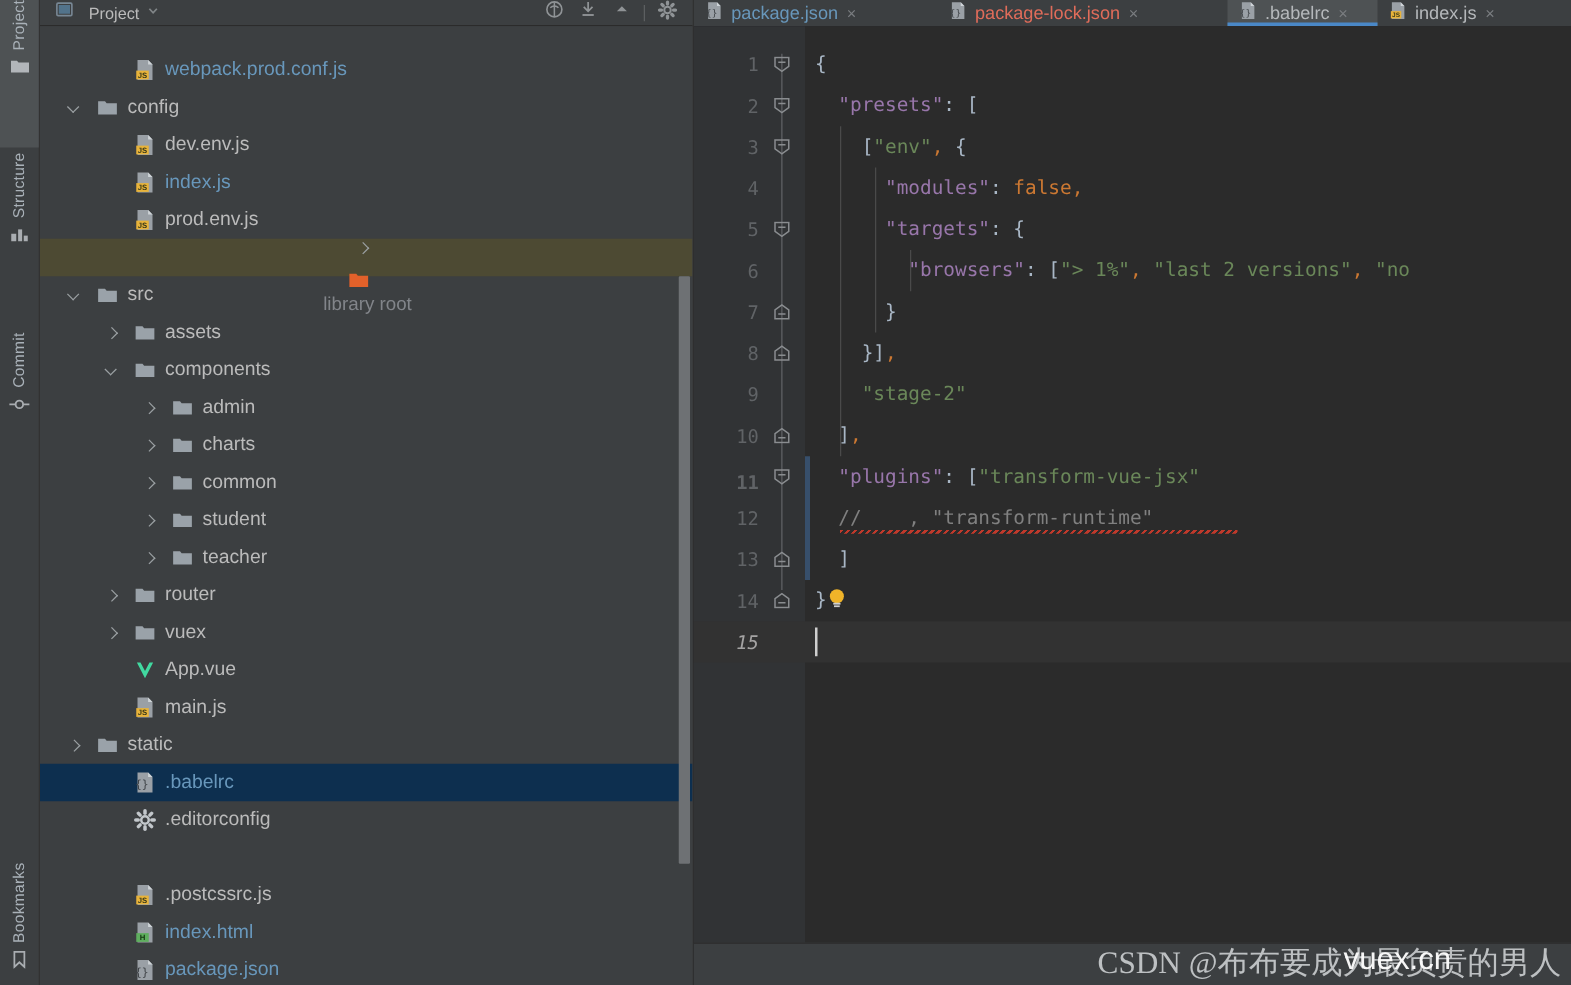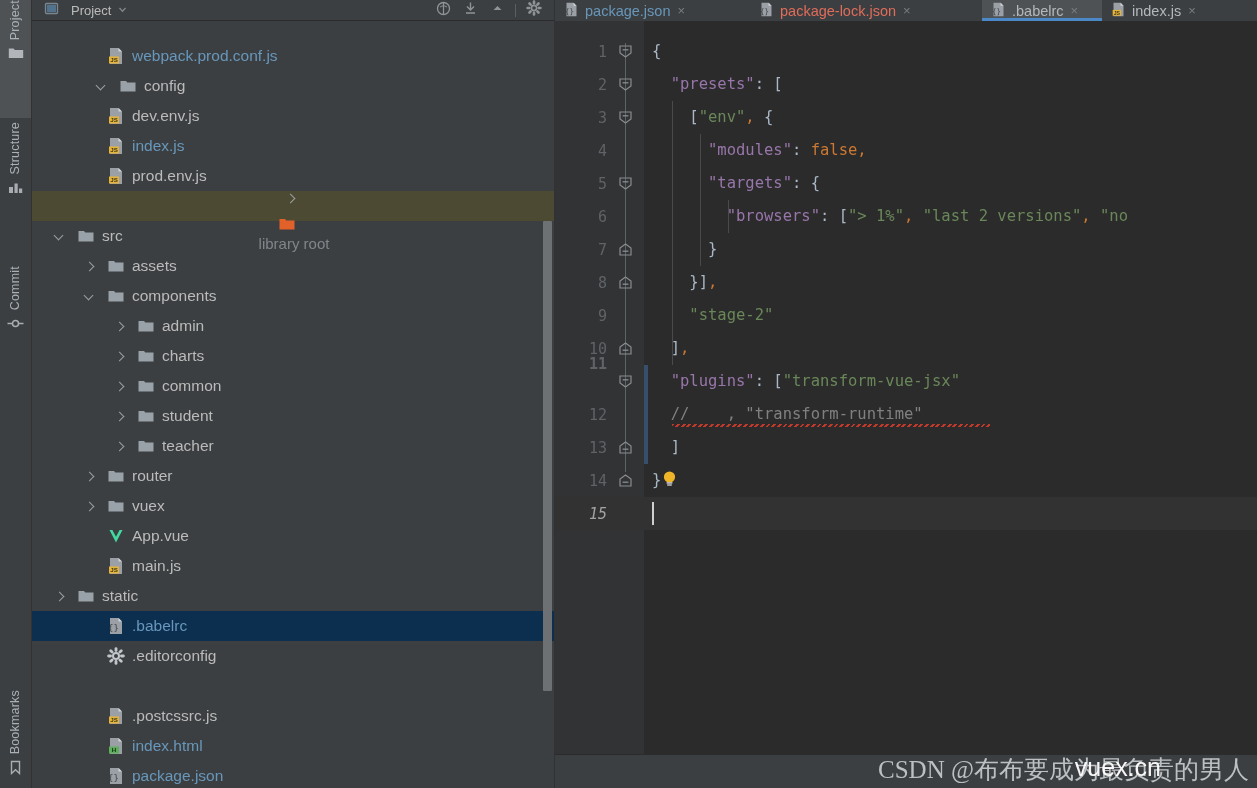--- a/index.html
+++ b/index.html
@@ -594,21 +594,21 @@
           <span class="arrow none"></span>
           <span style="width: 9px; flex: 0 0 9px;"></span>
           <span class="ficon"><svg width="20" height="18" viewBox="0 0 18 18">
               <path d="M3 1 L11.5 1 L15 4.5 L15 17 L3 17 Z" fill="#9aa0a6"></path>
               <path d="M11.5 1 L11.5 4.5 L15 4.5 Z" fill="#cfd4d8"></path>
               <rect x="2" y="9.5" width="10" height="7" fill="#e8b33a"></rect>
               <text x="7" y="15.4" font-size="6.2" font-family="Liberation Sans, sans-serif" fill="#3a3a1a" text-anchor="middle" font-weight="bold">JS</text>
             </svg></span>
           <span class="rowlabel c-white">dev.env.js</span>
         </div>
-        <div class="row" style="position: absolute; left: 18px; right: 0px; top: 50px; padding-left: 24px;">
+        <div class="row" style="position: absolute; left: 0px; right: 0px; top: 50px;">
           <span style="display: inline-block; flex: 0 0 auto; width: 20px;"></span>
           <span class="arrow down"></span>
           <span style="width: 9px; flex: 0 0 9px;"></span>
           <span class="ficon"><svg width="20" height="18" viewBox="0 0 18 18">
               <path d="M1.5 4 L7 4 L8.3 5.6 L16.5 5.6 L16.5 14.5 L1.5 14.5 Z" fill="#9aa2a9"></path>
             </svg></span>
           <span class="rowlabel c-white">config</span>
         </div>
         <div class="row" style="position: absolute; left: 0px; right: 0px; top: 20px;">
           <span style="display: inline-block; flex: 0 0 auto; width: 50px;"></span>
@@ -672,21 +672,21 @@
           <div class="gline" style="position: absolute; left: 0px; right: 0px; top: 14px; height: 33px;">1</div>
           <div class="gline" style="position: absolute; left: 0px; right: 0px; top: 47px; height: 33px;">2</div>
           <div class="gline" style="position: absolute; left: 0px; right: 0px; top: 80px; height: 33px;">3</div>
           <div class="gline" style="position: absolute; left: 0px; right: 0px; top: 113px; height: 33px;">4</div>
           <div class="gline" style="position: absolute; left: 0px; right: 0px; top: 146px; height: 33px;">5</div>
           <div class="gline" style="position: absolute; left: 0px; right: 0px; top: 179px; height: 33px;">6</div>
           <div class="gline" style="position: absolute; left: 0px; right: 0px; top: 212px; height: 33px;">7</div>
           <div class="gline" style="position: absolute; left: 0px; right: 0px; top: 245px; height: 33px;">8</div>
           <div class="gline" style="position: absolute; left: 0px; right: 0px; top: 278px; height: 33px;">9</div>
           <div class="gline" style="position: absolute; left: 0px; right: 0px; top: 311px; height: 33px;">10</div>
-          <div class="gline" style="position: absolute; left: 0px; right: 0px; top: 326px; height: 33px; font-weight: bold;">11</div>
+          <div class="gline" style="position: absolute; left: 0px; right: 0px; top: 348px; height: 33px; font-weight: bold;">11</div>
           <div class="gline" style="position: absolute; left: 0px; right: 0px; top: 377px; height: 33px;">12</div>
           <div class="gline" style="position: absolute; left: 0px; right: 0px; top: 410px; height: 33px;">13</div>
           <div class="gline" style="position: absolute; left: 0px; right: 0px; top: 443px; height: 33px;">14</div>
           <div class="gline cur" style="position: absolute; left: 0px; right: 0px; top: 476px; height: 33px; font-style: italic;">15</div>
           <div class="fold" style="top: 24px;">
             <svg width="13" height="13" viewBox="0 0 13 13">
               <path d="M1 1 L12 1 L12 8 L6.5 12 L1 8 Z" fill="none" stroke="#8a8d90" stroke-width="1.2"></path>
               <path d="M3.6 4.8 L9.4 4.8" stroke="#8a8d90" stroke-width="1.3"></path>
             </svg>
           </div>

